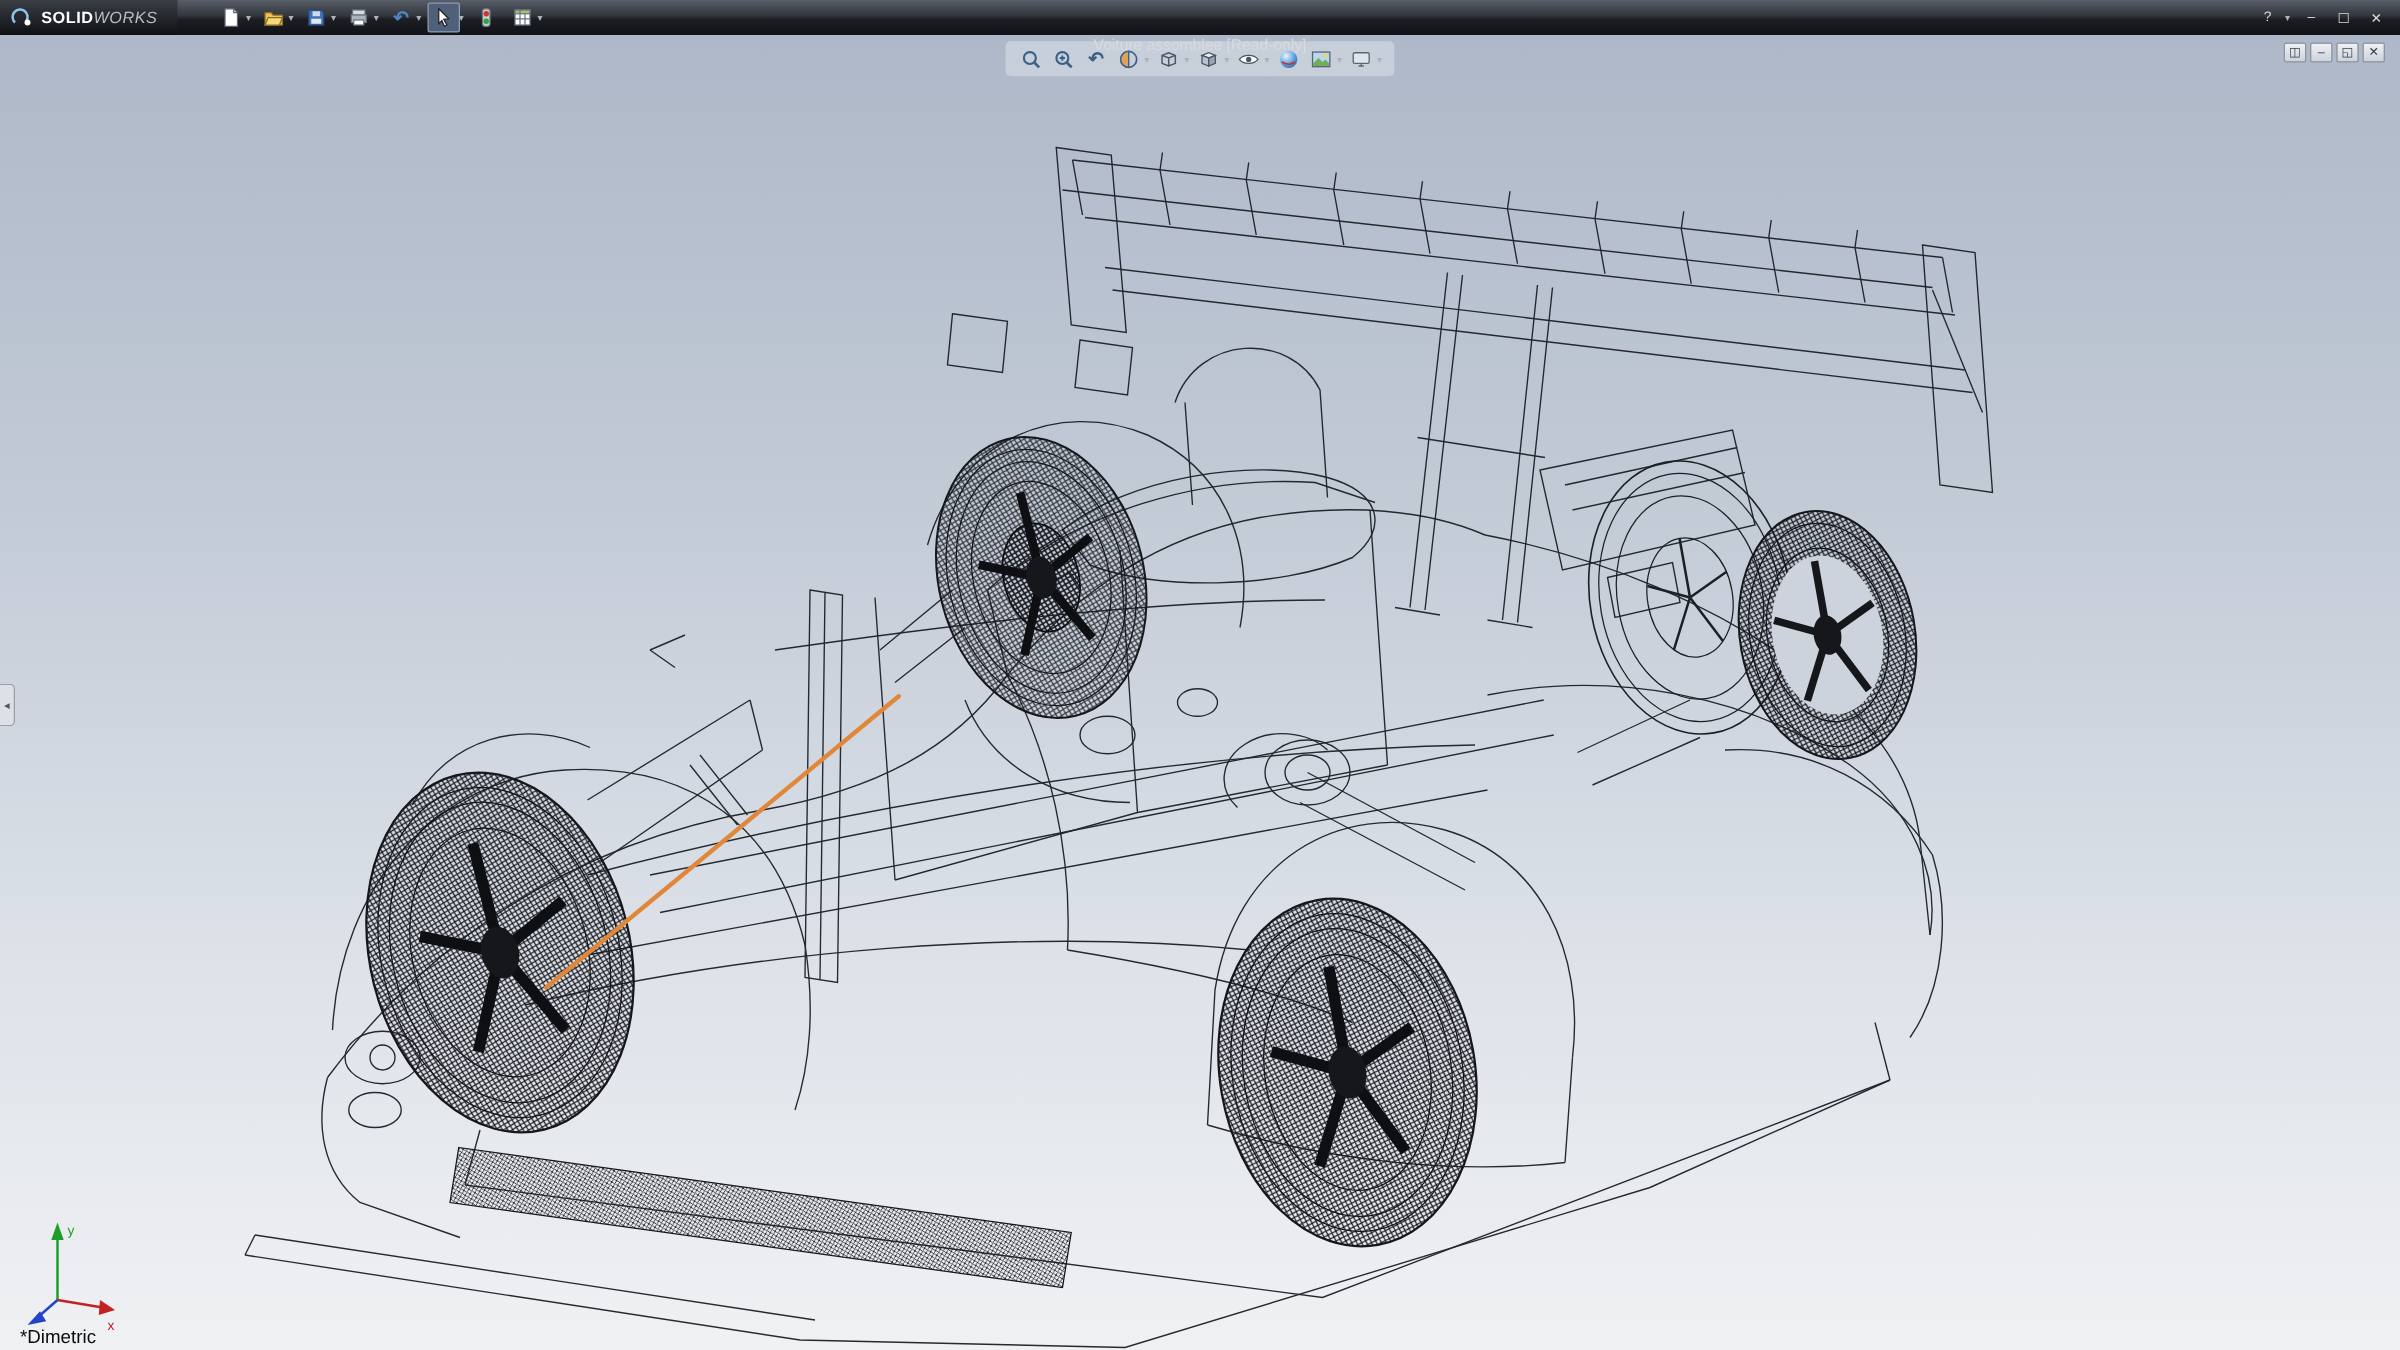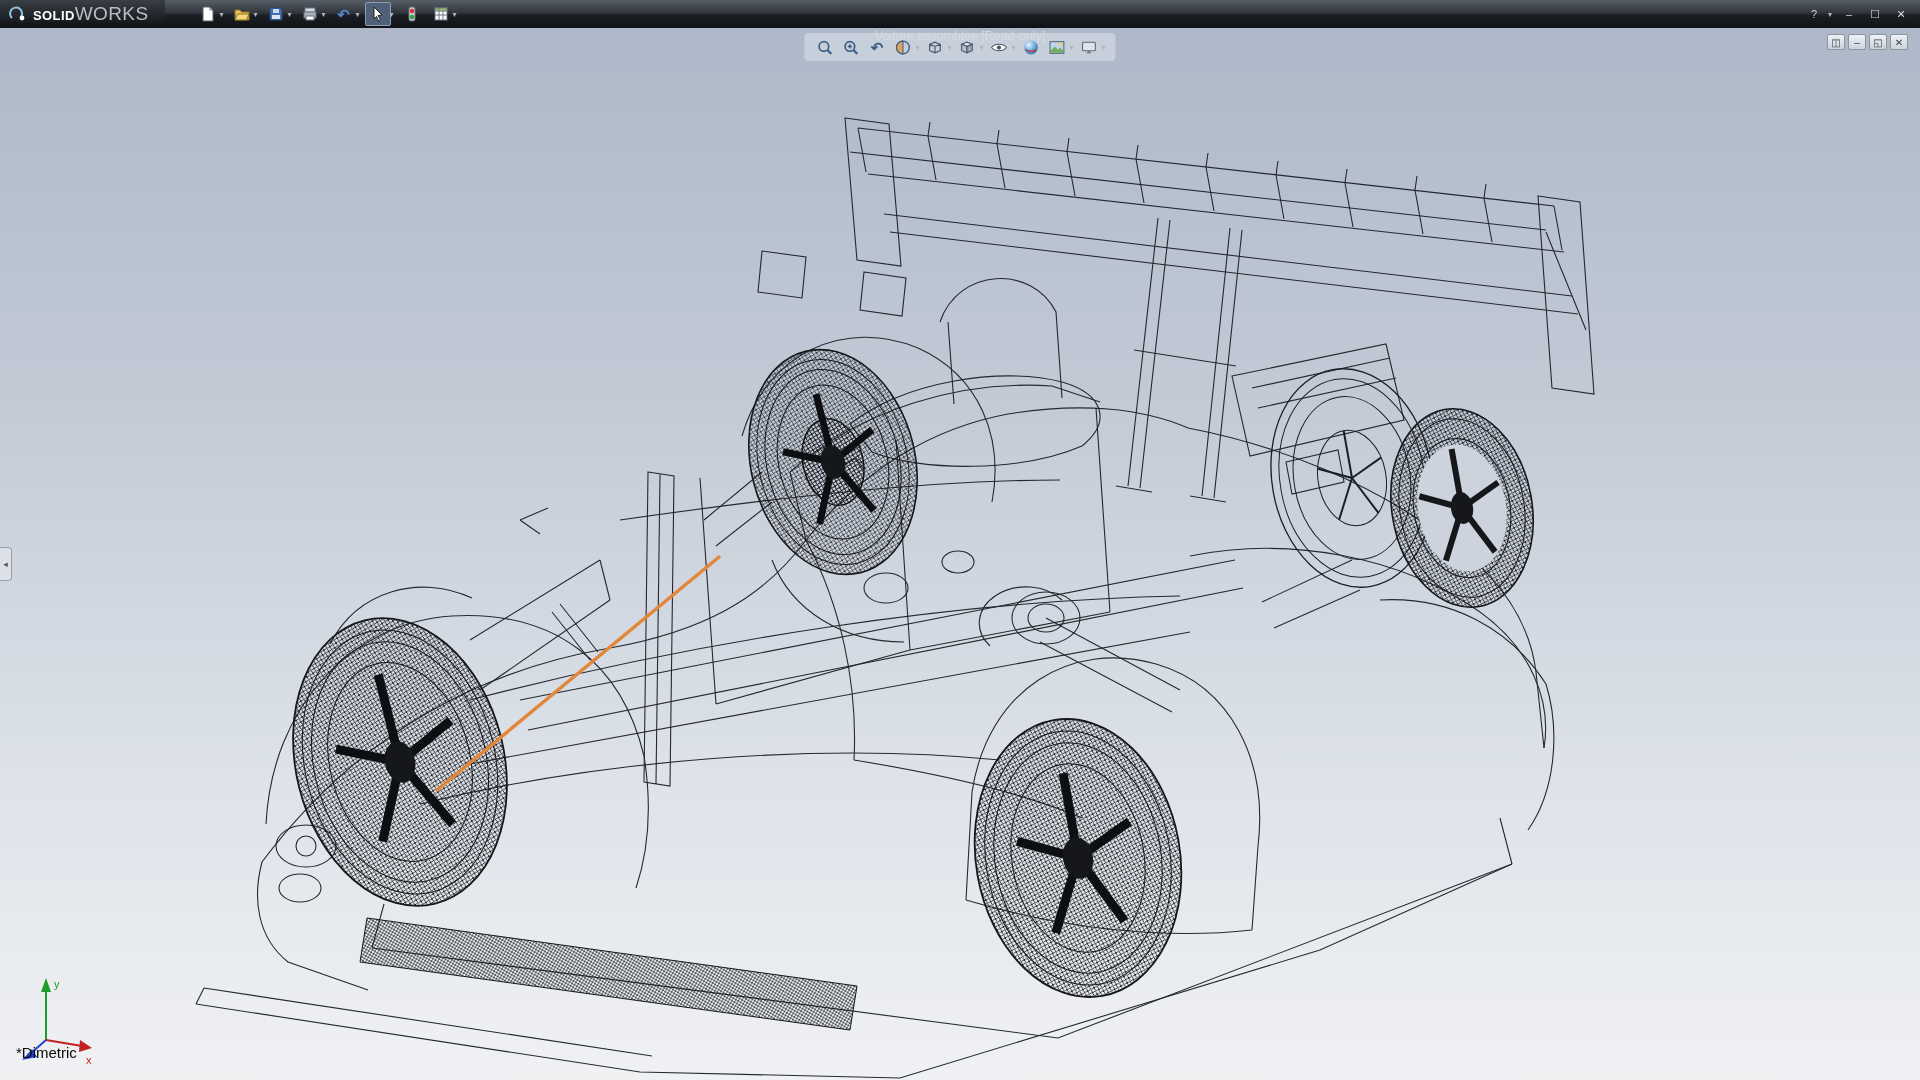--- a/index.html
+++ b/index.html
@@ -5,21 +5,21 @@
   html,body{margin:0;padding:0;width:1920px;height:1080px;overflow:hidden;
     font-family:"Liberation Sans",sans-serif;background:#000;}
   *{box-sizing:border-box;}
   
   .titlebar{position:absolute;left:0;top:0;width:100%;height:28px;z-index:9;
     background:linear-gradient(180deg,#585e67 0%,#32363d 45%,#1b1e23 55%,#101216 100%);
     display:flex;align-items:center;}
   .brand{display:flex;align-items:center;gap:5px;padding:0 16px 0 8px;height:100%;
     background:linear-gradient(180deg,#3a3f46,#0e1013);}
   .brand-bold{color:#ffffff;font-weight:bold;font-size:13px;letter-spacing:.4px;text-align:right;}
-  .brand-light{color:#b9bec5;font-size:19px;letter-spacing:.4px;}
+  .brand-light{color:#b9bec5;font-size:13px;letter-spacing:.4px;font-style:italic;}
   .tb-items{display:flex;align-items:center;gap:3px;margin-left:30px;}
   .tb-group{display:flex;align-items:center;}
   .tb-btn{width:26px;height:24px;display:flex;align-items:center;justify-content:center;
     background:transparent;border:none;padding:0;}
   .tb-btn.pressed{background:#4f6078;border:1px solid #8aa0ba;border-radius:2px;}
   .dd{color:#aeb3ba;font-size:8px;margin:0 2px 0 -1px;}
   .glyph-undo{font-size:15px;color:#4f86c2;font-weight:bold;line-height:1;}
   .title{position:absolute;left:50%;top:0;height:28px;display:flex;align-items:center;
     transform:translateX(-50%);color:#d8dbde;font-size:12.5px;margin-top:22px;}
   .win-controls{margin-left:auto;display:flex;align-items:center;gap:4px;padding-right:8px;}
@@ -35,21 +35,21 @@
     background:transparent;border:none;padding:0;}
   .hud-glyph{font-size:15px;color:#3c5f86;font-weight:bold;line-height:1;}
   .doc-btns{position:absolute;top:6px;right:12px;display:flex;gap:3px;}
   .doc-btn{width:18px;height:16px;display:flex;align-items:center;justify-content:center;
     font-size:10px;color:#3a4048;background:linear-gradient(#eef1f5,#cdd3db);
     border:1px solid #8d959f;border-radius:2px;padding:0;}
   .collapse-tab{position:absolute;left:0;top:519px;width:12px;height:34px;background:#dde1e7;
     border:1px solid #99a0aa;border-left:none;border-radius:0 4px 4px 0;font-size:9px;
     color:#555;display:flex;align-items:center;justify-content:center;padding:0;}
   .triad{position:absolute;left:6px;bottom:14px;}
-  .view-label{position:absolute;left:16px;bottom:19px;font-size:15px;color:#0a0a0a;}
+  .view-label{position:absolute;left:16px;bottom:2px;font-size:15px;color:#0a0a0a;}
 </style>
 </head>
 <body>
 
 <div class="titlebar">
   <div class="brand">
     <svg width="20" height="16" viewBox="0 0 20 16">
       <path d="M4 12 A6 6 0 1 1 13 11" fill="none" stroke="#8fc3e8" stroke-width="2"></path>
       <circle cx="14" cy="12" r="2.4" fill="#ffffff"></circle>
     </svg>

